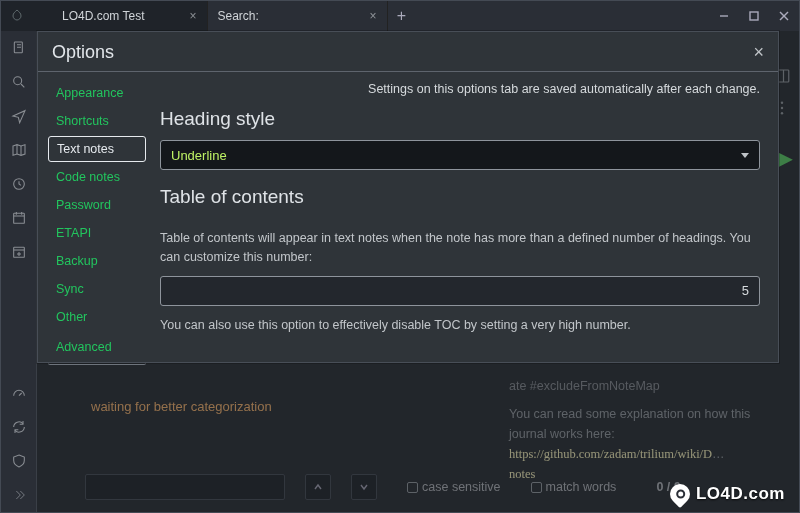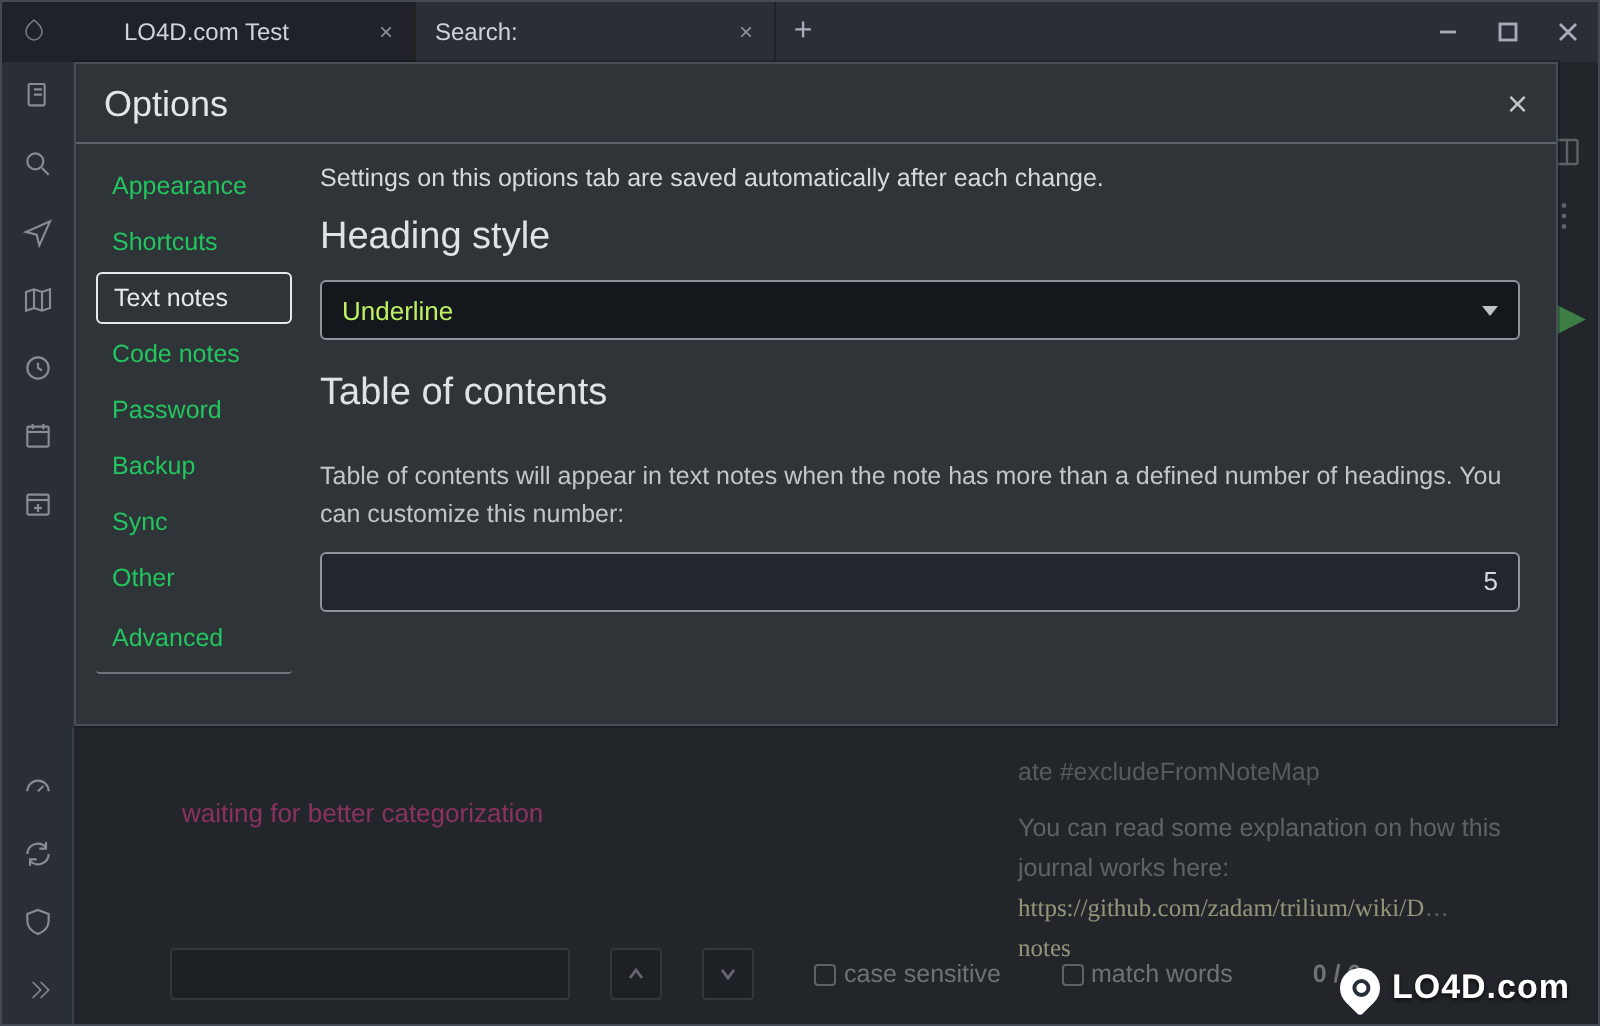--- a/index.html
+++ b/index.html
@@ -19,21 +19,21 @@
 
 .left-rail { position: absolute; left: 0; top: 30px; bottom: 0; width: 36px; background: #2a2e36; display: flex; flex-direction: column; align-items: center; padding-top: 8px; gap: 16px; border-right: 1px solid #3a3f47; }
 .left-rail .ic { width: 18px; height: 18px; opacity: .6; color: #c8ccd0; display:flex; align-items:center; justify-content:center;}
 .left-rail .ic svg { width: 16px; height: 16px; stroke: currentColor; fill: none; stroke-width: 1.6; }
 
 
 .bg-area { position: absolute; left: 36px; right: 0; top: 30px; bottom: 0; background: #2f3439; }
 .dim-overlay { position: absolute; inset: 0; background: rgba(20,22,26,0.45); }
 
 
-.bg-note-left { position: absolute; left: 54px; top: 368px; width: 300px; font-size: 13px; color: #ec4899; }
+.bg-note-left { position: absolute; left: 54px; top: 368px; width: 300px; font-size: 13px; color: #fdba74; }
 .bg-note-right { position: absolute; right: 30px; top: 345px; width: 260px; font-size: 12.5px; color: #9aa0a6; line-height: 1.6; }
 .bg-note-right a { color: #fef9c3; text-decoration: none; word-break: break-all; font-family: Liberation Serif, serif; }
 
 
 .searchbar { position: absolute; left: 48px; right: 10px; bottom: 10px; height: 30px; display: flex; align-items: center; gap: 20px; font-size: 12.5px; color: #b8bcc2; }
 .search-input { flex: 0 0 200px; height: 26px; background: #262a30; border: 1px solid #4b525c; border-radius: 2px; color: #cfd3d8; padding: 0 8px; font-size: 12px; }
 .sb-btn { width: 26px; height: 26px; background: #262a30; border: 1px solid #4b525c; display: flex; align-items: center; justify-content: center; color:#aab; border-radius:2px;}
 .sb-check { display: inline-flex; align-items: center; gap: 4px; margin-left: 10px; }
 .sb-check .box { width: 11px; height: 11px; border: 1px solid #9aa0a6; display:inline-block; border-radius:2px;}
 .sb-count { margin-left: 20px; font-weight: bold; }
@@ -51,21 +51,21 @@
 .dialog-body { display: flex; height: calc(100% - 44px); }
 
 
 .opt-sidebar { width: 112px; padding: 8px 4px 8px 10px; display:flex; flex-direction:column; gap:2px; }
 .opt-item { font-size: 12.5px; color: #22c55e; padding: 6px 8px; border-radius: 2px; cursor:pointer; }
 .opt-item.active { color: #e6eaee; border: 1px solid #e6eaee; border-radius: 3px; padding: 5px 8px; }
 .opt-item.adv { border-bottom: 1px solid #6e747c; padding-bottom: 10px; margin-top:2px;}
 
 
 .opt-content { flex: 1; padding: 10px 18px 10px 10px; overflow: hidden; }
-.note-save { font-size: 12.5px; color: #d6dadd; margin-bottom: 12px; font-weight: 500; }
+.note-save { font-size: 12.5px; color: #d6dadd; margin-bottom: 12px; font-weight: 500; text-align: right; }
 .h2 { font-size: 19px; color: #dfe3e7; font-weight: 300; margin: 4px 0 10px; }
 .select { width: 100%; height: 30px; background: #14171b; border: 1px solid #8e949c; color: #bef264; font-size: 13px; display:flex; align-items:center; padding: 0 10px; border-radius: 3px; position:relative;}
 .select::after { content:""; position:absolute; right:10px; top:12px; border-left:4px solid transparent;border-right:4px solid transparent;border-top:5px solid #bfc3c7;}
 .desc { font-size: 12.5px; color: #c2c6ca; line-height: 1.55; margin-bottom: 8px; margin-top: 21px; }
 .num-input { width: 100%; height: 30px; background: #23272d; border: 1px solid #8e949c; color: #d6dadd; font-size: 13px; text-align: right; padding: 0 10px; border-radius:3px;}
 .mt-16 { margin-top: 16px; }
 .mt-10 { margin-top: 10px; }
 
 
 .watermark { position:absolute; right: 14px; bottom: 8px; display:flex; align-items:center; gap:6px; color:#fff; font-weight:700; font-size:17px; letter-spacing:.5px; text-shadow:0 1px 2px rgba(0,0,0,.8);}
@@ -240,36 +240,38 @@
       <div class="dialog-title">Options</div>
       <div class="dialog-close">×</div>
     </div>
     <div class="dialog-body">
       <div class="opt-sidebar">
         <div class="opt-item">Appearance</div>
         <div class="opt-item">Shortcuts</div>
         <div class="opt-item active">Text notes</div>
         <div class="opt-item">Code notes</div>
         <div class="opt-item">Password</div>
+        <div class="opt-item">ETAPI</div>
         <div class="opt-item">Backup</div>
         <div class="opt-item">Sync</div>
         <div class="opt-item">Other</div>
         <div class="opt-item adv">Advanced</div>
       </div>
       <div class="opt-content">
         <div class="note-save">Settings on this options tab are saved automatically after each change.</div>
 
         <div class="h2">Heading style</div>
         <div class="select">
           <span>Underline</span>
         </div>
 
         <div class="h2 mt-16">Table of contents</div>
         <div class="desc">Table of contents will appear in text notes when the note has more than a defined number of headings. You can customize this number:</div>
         <input class="num-input" type="text" value="5" style="">
+        <div class="desc mt-10">You can also use this option to effectively disable TOC by setting a very high number.</div>
       </div>
     </div>
   </div>
 
   <div class="watermark">
     <div class="drop">
         <div class="inner"></div>
       </div>
     <span>LO4D.com</span>
   </div>

